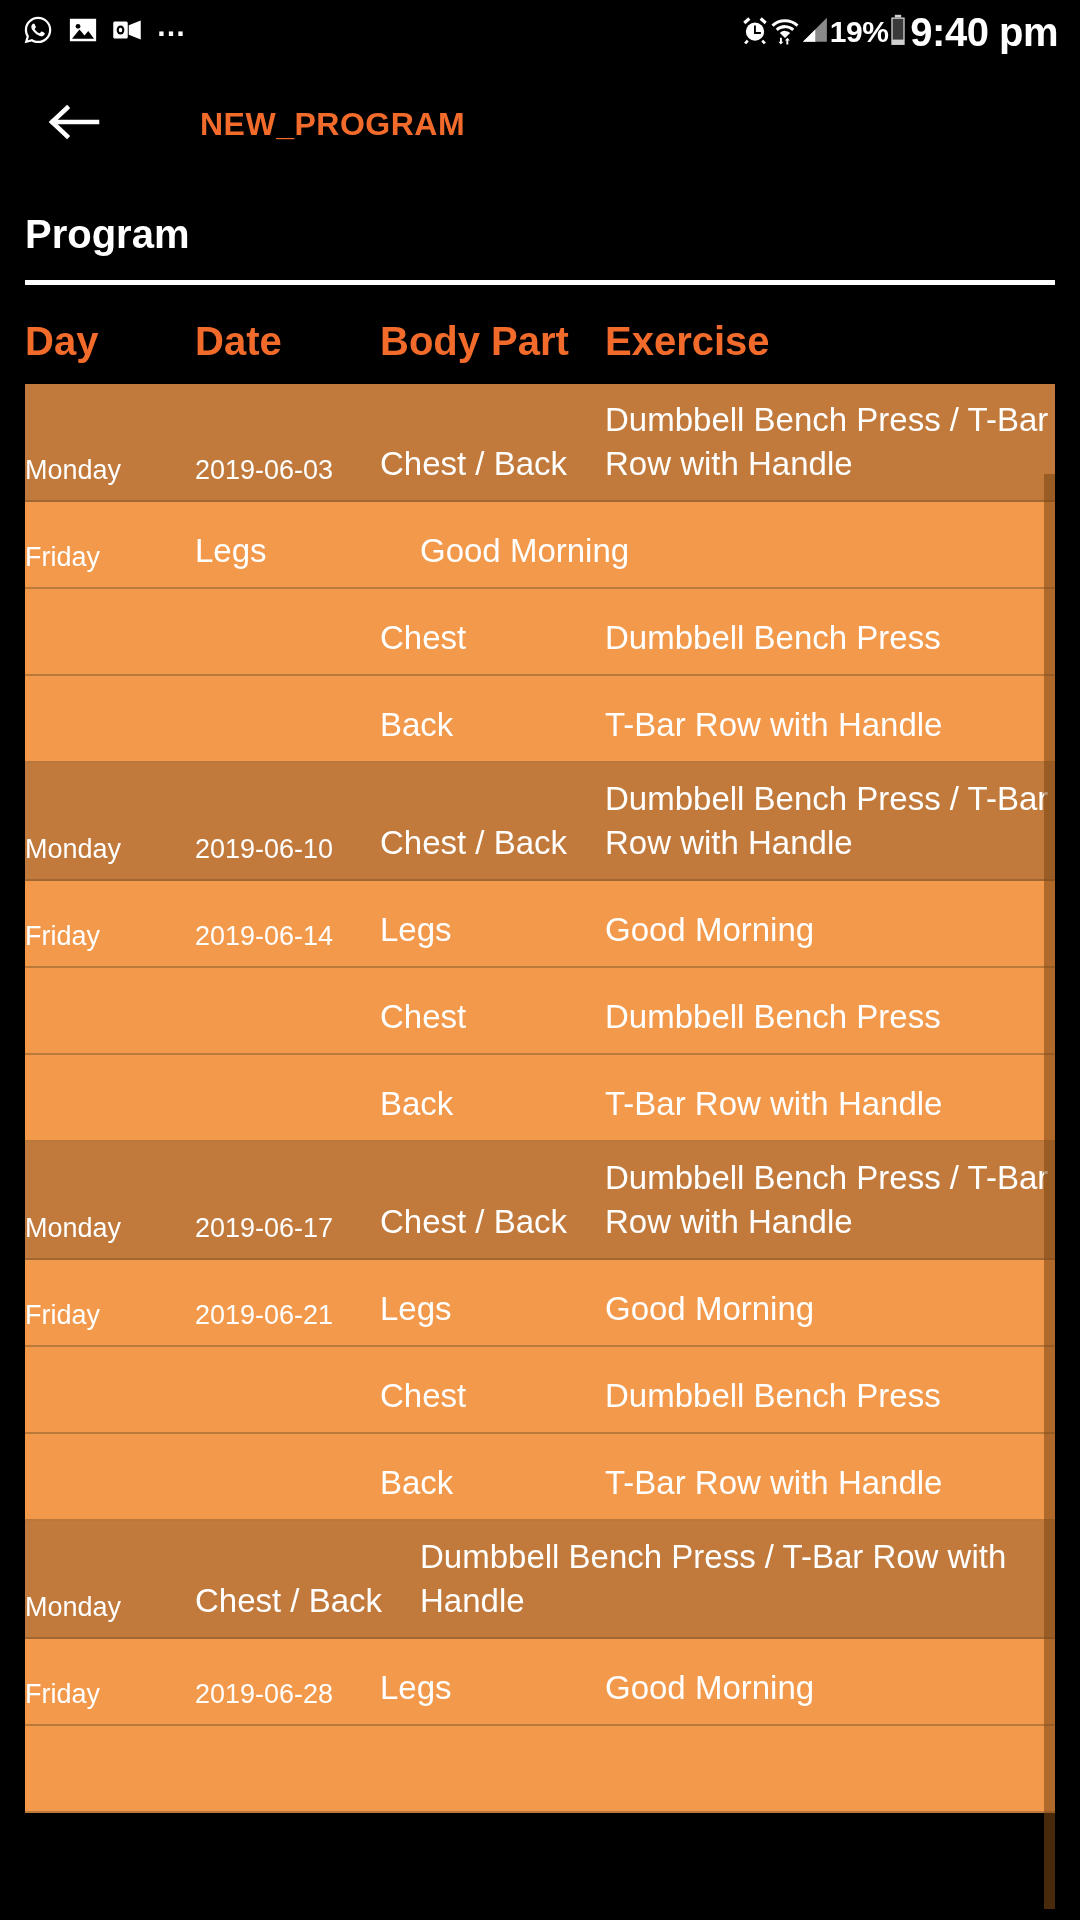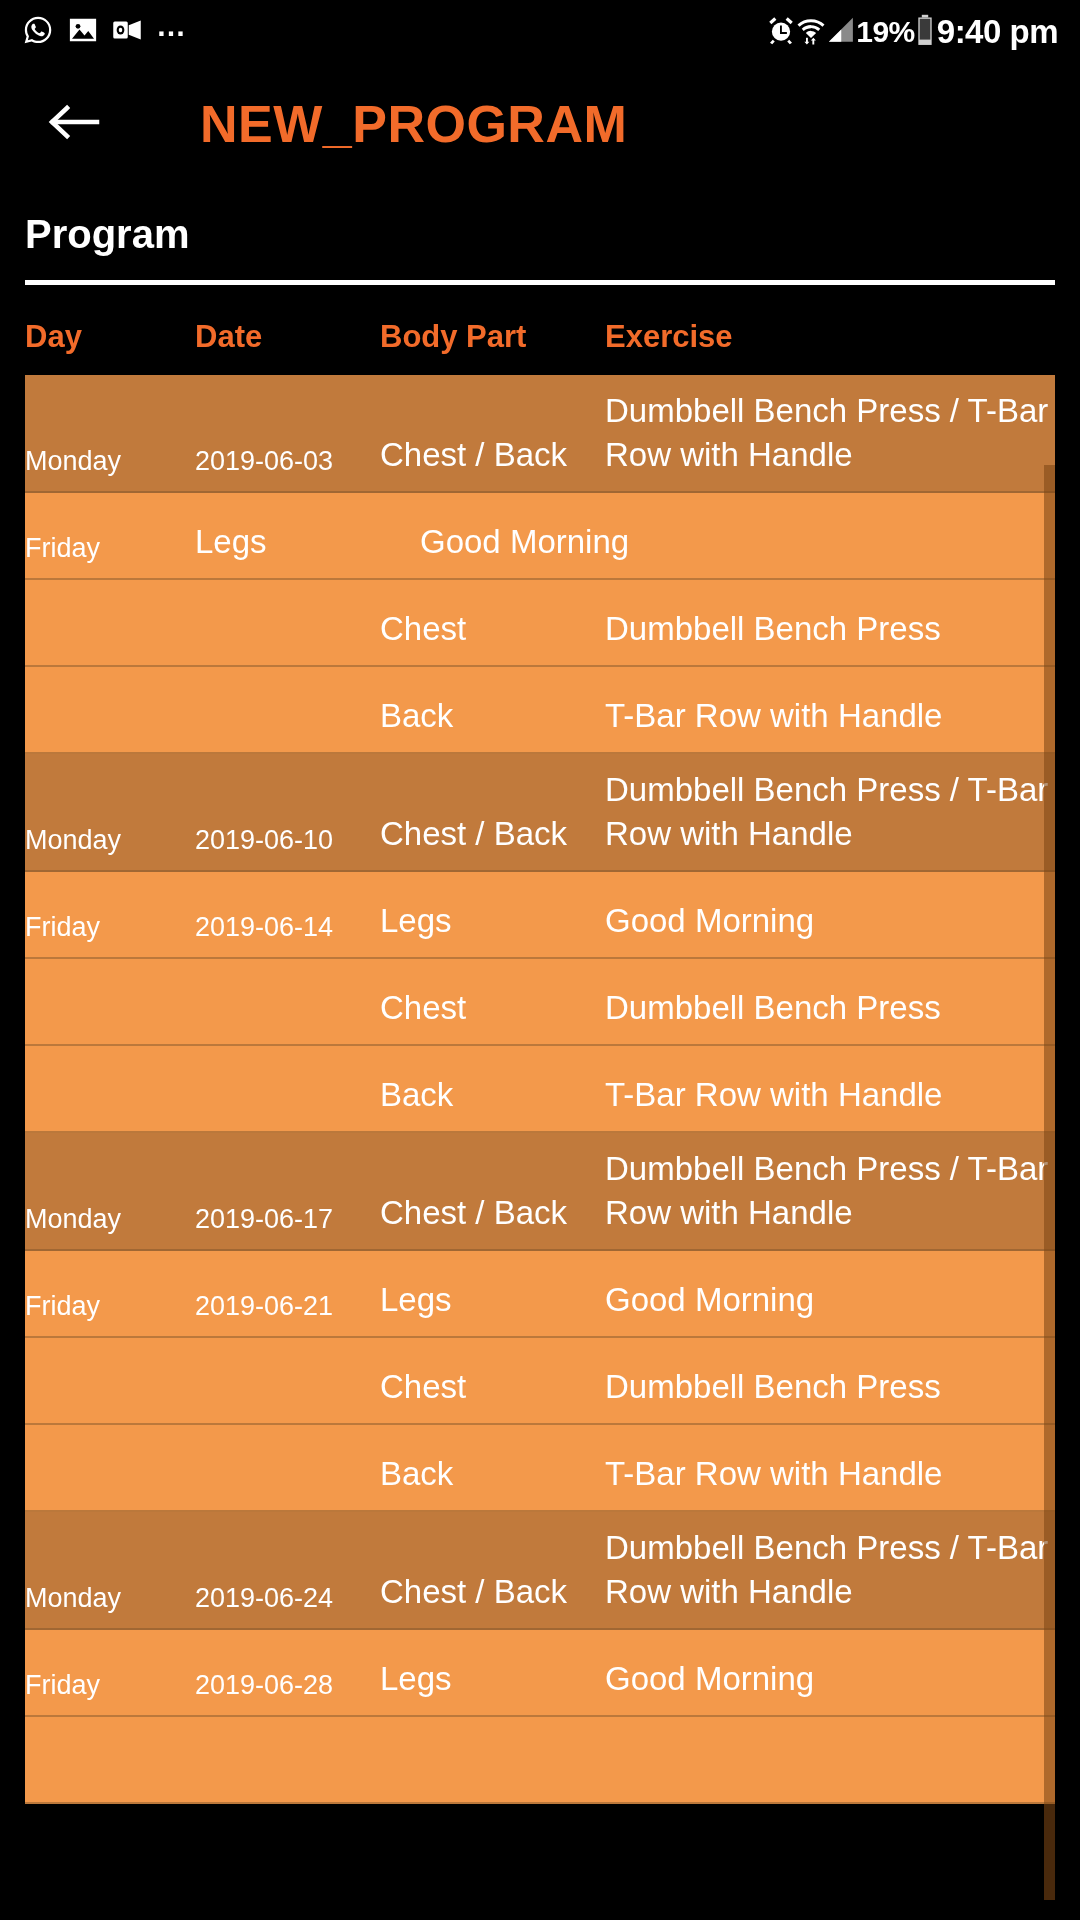--- a/index.html
+++ b/index.html
@@ -50,21 +50,21 @@
     top: -6px;
   }
   .battery-pct {
     color: #ffffff;
     font-size: 30px;
     font-weight: 700;
     letter-spacing: -0.5px;
   }
   .clock {
     color: #ffffff;
-    font-size: 33px;
+    font-size: 40px;
     font-weight: 700;
     letter-spacing: -0.5px;
     margin-left: 2px;
   }
 
   
   .app-bar {
     height: 120px;
     display: flex;
     align-items: center;
@@ -75,21 +75,21 @@
     width: 66px;
     height: 66px;
     display: flex;
     align-items: center;
     justify-content: center;
     cursor: pointer;
     flex: 0 0 auto;
   }
   .app-title {
     color: #F26B2A;
-    font-size: 52px;
+    font-size: 32px;
     font-weight: 700;
     letter-spacing: 0.5px;
     margin-left: 94px;
   }
 
   
   .section {
     padding: 26px 25px 12px 25px;
   }
   .section-title {
@@ -108,21 +108,21 @@
 
   
   .table-head {
     display: flex;
     align-items: center;
     padding: 22px 0 20px 0;
     margin: 0 25px;
   }
   .th {
     color: #F26B2A;
-    font-size: 31px;
+    font-size: 40px;
     font-weight: 700;
     white-space: nowrap;
   }
   .col-day    { width: 170px; flex: 0 0 170px; }
   .col-date   { width: 185px; flex: 0 0 185px; }
   .col-body   { width: 225px; flex: 0 0 225px; }
   .col-ex     { flex: 1 1 auto; }
 
   
   .table-wrap {
@@ -328,21 +328,20 @@
           <div class="cell cell-ex col-ex">Dumbbell Bench Press</div>
         </div>
         <div class="row light short">
           <div class="cell cell-day col-day"></div>
           <div class="cell cell-date col-date"></div>
           <div class="cell cell-body col-body">Back</div>
           <div class="cell cell-ex col-ex">T-Bar Row with Handle</div>
         </div>
         <div class="row dark tall">
           <div class="cell cell-day col-day">Monday</div>
-          <div class="cell cell-date col-date">2019-06-24</div>
           <div class="cell cell-body col-body">Chest / Back</div>
           <div class="cell cell-ex col-ex">Dumbbell Bench Press / T-Bar Row with Handle</div>
         </div>
         <div class="row light short">
           <div class="cell cell-day col-day">Friday</div>
           <div class="cell cell-date col-date">2019-06-28</div>
           <div class="cell cell-body col-body">Legs</div>
           <div class="cell cell-ex col-ex">Good Morning</div>
         </div>
         <div class="row light short">

